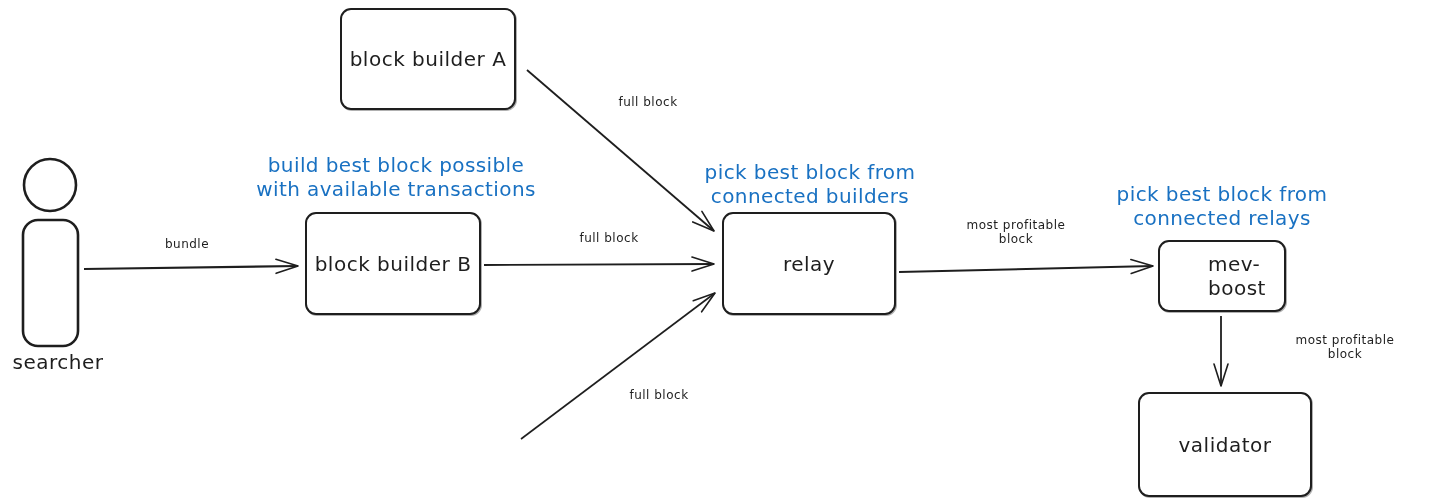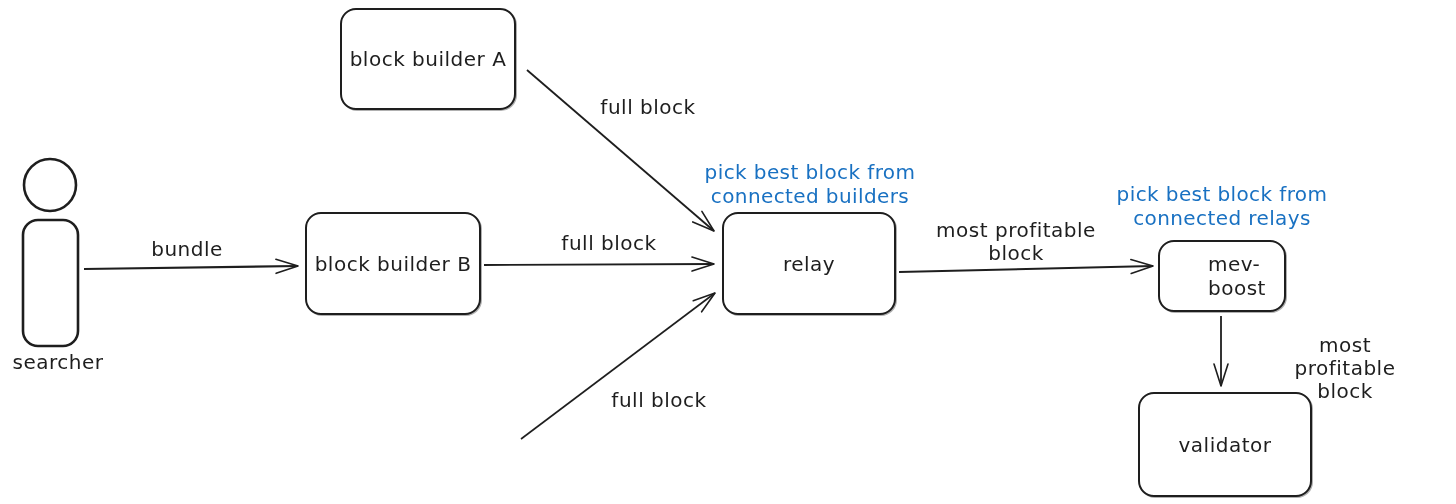--- a/index.html
+++ b/index.html
@@ -13,34 +13,34 @@
     color: #1e1e1e;
   }
   .wires {
     position: absolute;
     left: 0; top: 0;
     width: 1456px; height: 504px;
   }
   .node {
     position: absolute;
     border: 2px solid #1e1e1e;
-    border-radius: 16px;
+    border-radius: 11px;
     background: #ffffff;
     display: flex;
     align-items: center;
     justify-content: center;
     font-size: 20px;
     letter-spacing: 0.5px;
     box-sizing: border-box;
     box-shadow: 1px 1px 0 rgba(30,30,30,0.35);
   }
   .edge-label {
     position: absolute;
     transform: translateX(-50%);
-    font-size: 20px;
+    font-size: 12px;
     letter-spacing: 0.5px;
     white-space: pre-line;
     text-align: center;
     line-height: 1.15;
     color: #1e1e1e;
   }
   .annotation {
     position: absolute;
     transform: translateX(-50%);
     font-size: 20px;
@@ -99,20 +99,22 @@
   <div class="node" style="left:1158px; top:240px; width:128px; height:72px;padding-left:48px;">
     <span>mev-boost</span>
   </div>
 
   <div class="node" style="left:1138px; top:392px; width:174px; height:105px;">
     <span>validator</span>
   </div>
 
   <div class="actor-label" style="left:58px; top:350px;">searcher</div>
 
+  <div class="annotation" style="left:396px; top:153px;">build best block possible
+with available transactions</div>
   <div class="annotation" style="left:810px; top:160px;">pick best block from
 connected builders</div>
   <div class="annotation" style="left:1222px; top:182px;">pick best block from
 connected relays</div>
 
   <div class="edge-label" style="left:187px; top:238px;">bundle</div>
   <div class="edge-label" style="left:648px; top:96px;">full block</div>
   <div class="edge-label" style="left:609px; top:232px;">full block</div>
   <div class="edge-label" style="left:659px; top:389px;">full block</div>
   <div class="edge-label" style="left:1016px; top:219px;">most profitable

